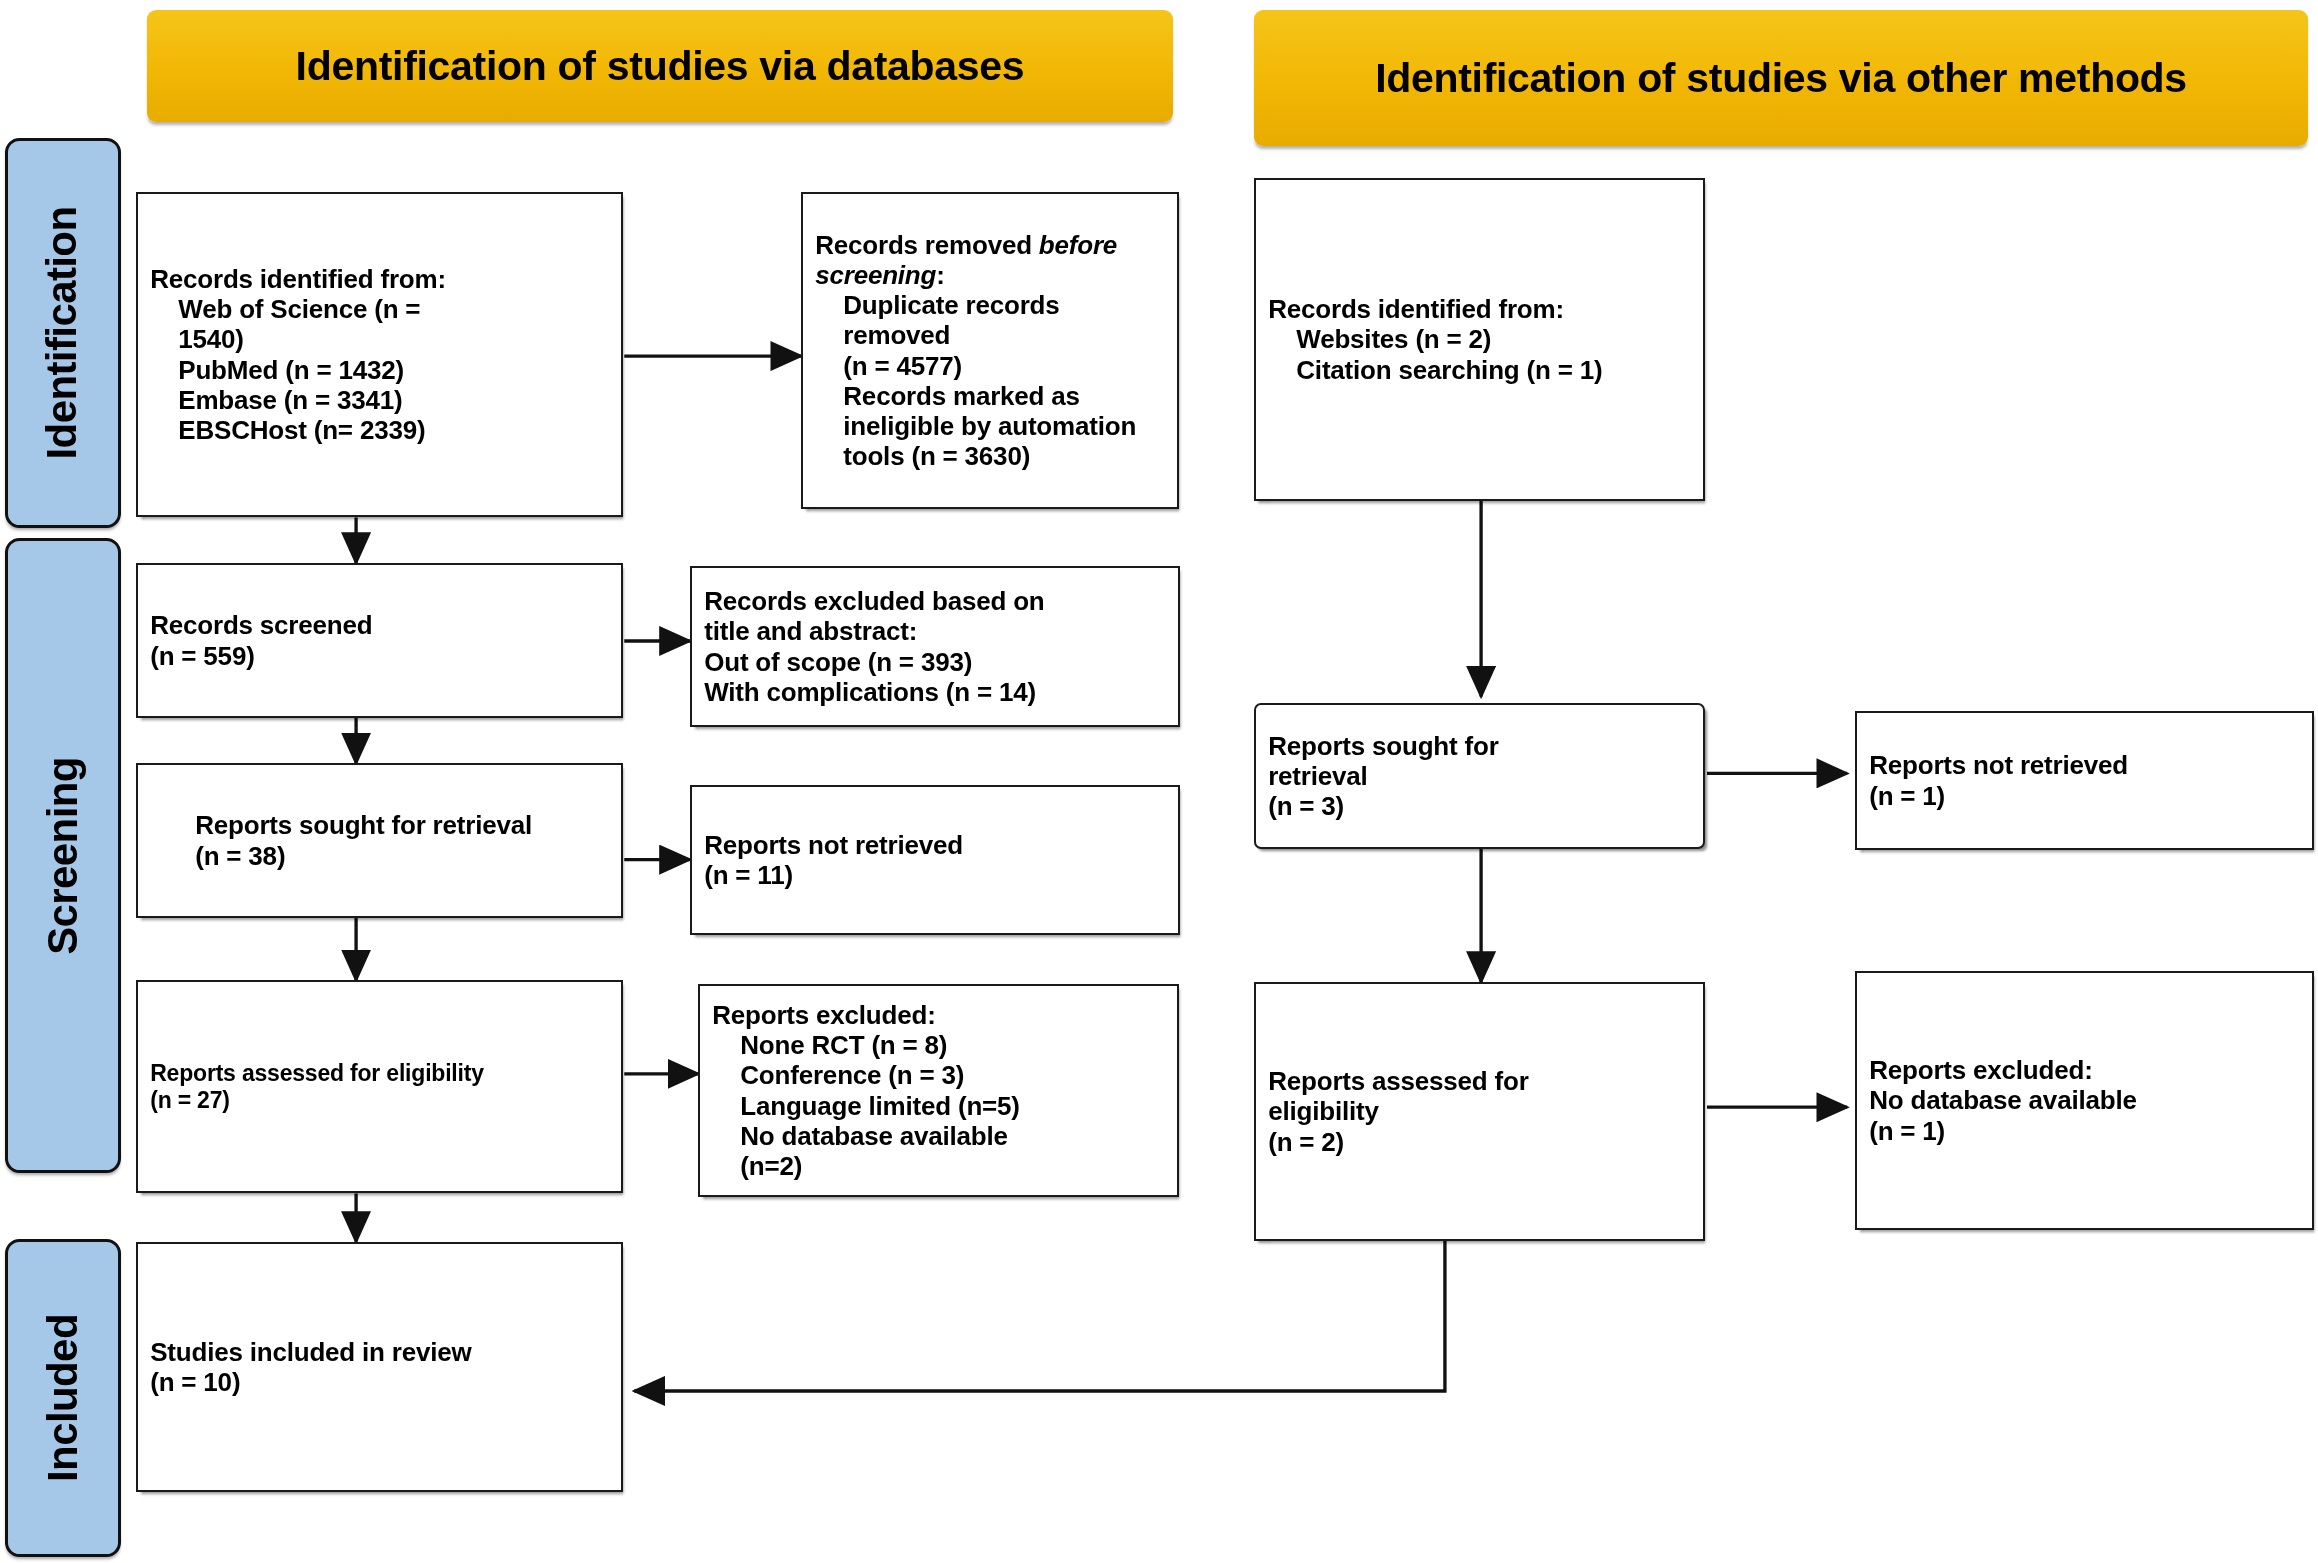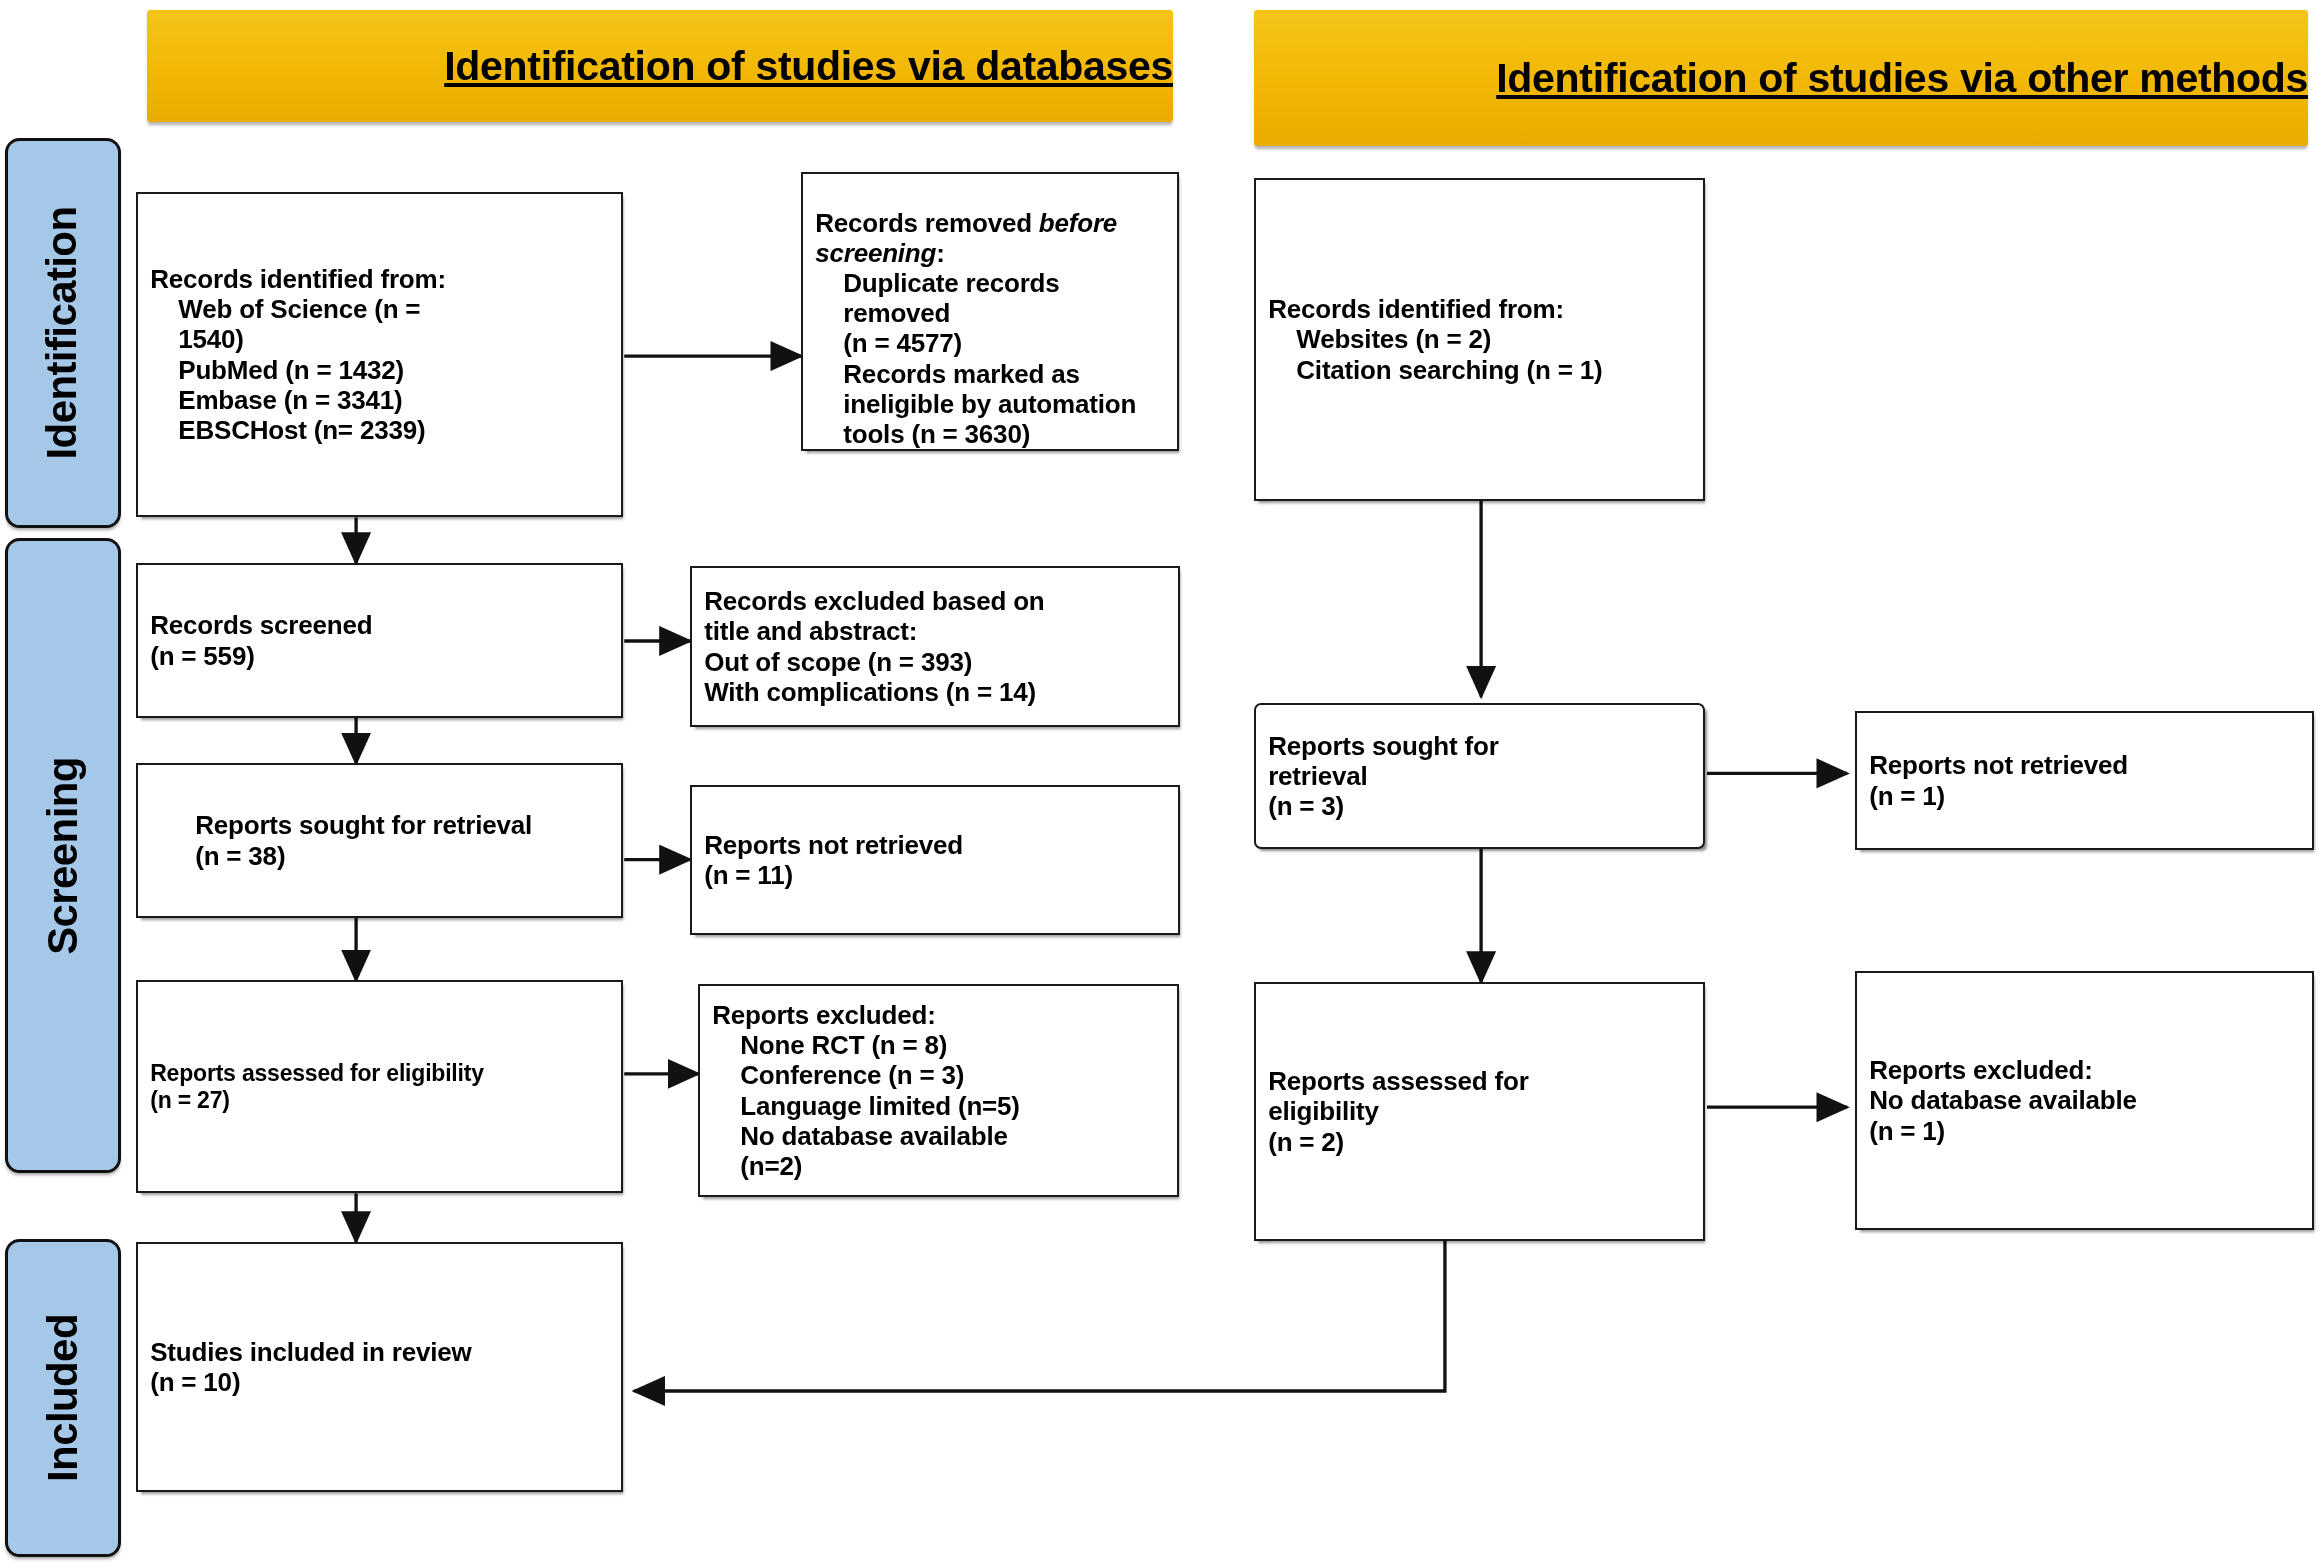--- a/index.html
+++ b/index.html
@@ -3,26 +3,25 @@
 <meta charset="utf-8">
 <style>
   html,body{margin:0;padding:0;background:#ffffff;}
   body{font-family:"Liberation Sans", sans-serif;}
   #stage{position:relative;width:2319px;height:1564px;background:#fff;overflow:hidden;}
 
   
   .hdr{
     position:absolute;
     background:linear-gradient(180deg,#f5c518 0%,#f2b705 55%,#e8ab00 100%);
-    border-radius:3px;
+    border-radius:9px;
     box-shadow:0 3.9px 3.3px -1.7px rgba(0,0,0,.30);
-    display:flex;align-items:center;justify-content:flex-end;
+    display:flex;align-items:center;justify-content:center;
     color:#000;font-weight:bold;text-align:center;
     letter-spacing:-0.3px;
-    text-decoration:underline;
   }
 
   
   .side{
     position:absolute;
     background:#a6c8e8;
     border:3.9px solid #111;
     border-radius:14.5px;
     box-shadow:0 3.3px 3.3px -1.7px rgba(0,0,0,.35);
     display:flex;align-items:center;justify-content:center;
@@ -122,21 +121,21 @@
 
   <div class="box" style="left:136px;top:192px;width:487px;height:325px;">
     <div class="txt">Records identified from:
     Web of Science (n =
     1540)
     PubMed (n = 1432)
     Embase (n = 3341)
     EBSCHost (n= 2339)</div>
   </div>
 
-  <div class="box" style="left:801px;top:172px;width:378px;height:279px;align-items:flex-end;">
+  <div class="box" style="left:801px;top:192px;width:378px;height:317px;">
     <div class="txt"><span>Records removed </span><i>before
 screening</i><span>:
     Duplicate records
     removed
     (n = 4577)
     Records marked as
     ineligible by automation
     tools (n = 3630)</span></div>
   </div>
 

